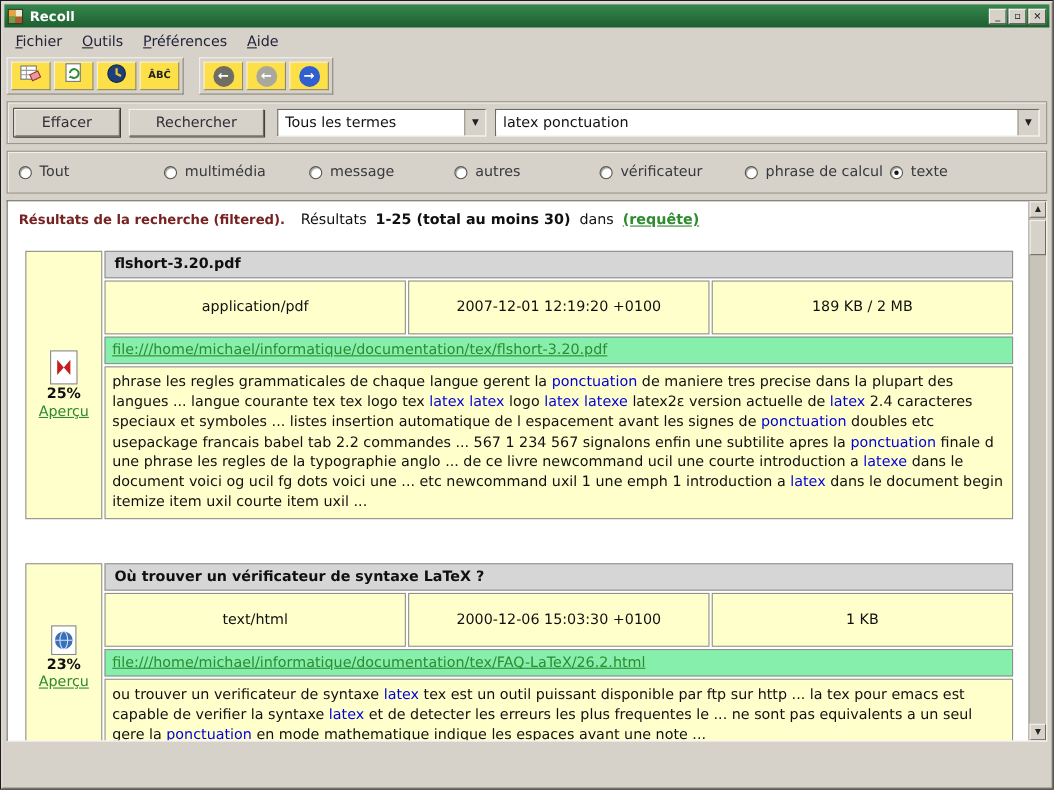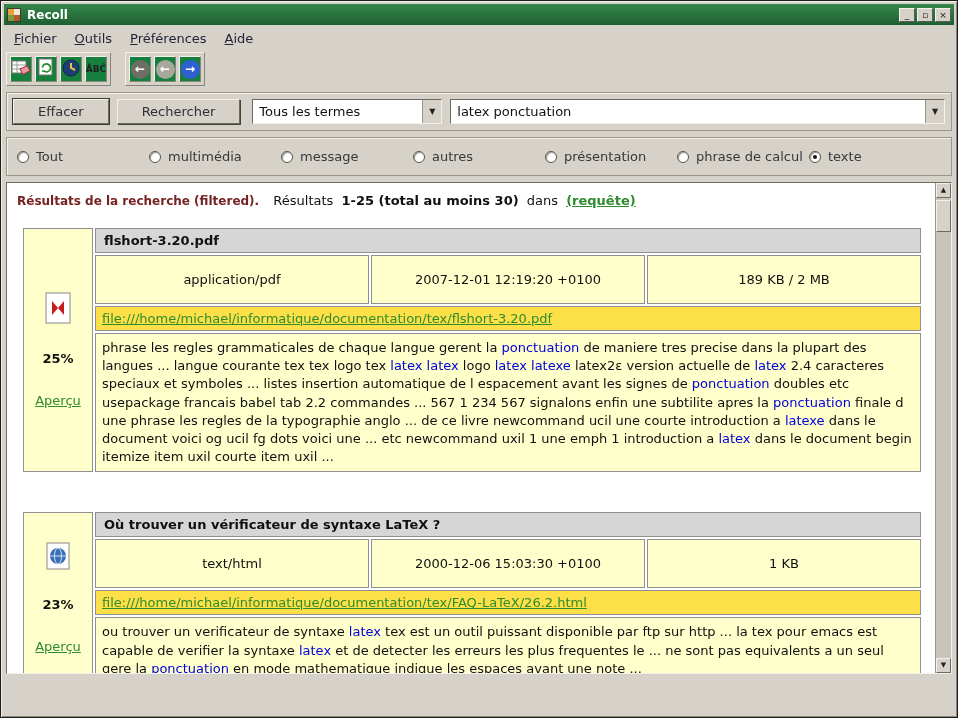--- a/index.html
+++ b/index.html
@@ -42,21 +42,21 @@
   .menu-item { padding: 2px 8px; cursor: default; }
   .accel { text-decoration: underline; }
 
   
   .toolbar { display: flex; gap: 14px; padding: 1px 2px 4px; }
   .tool-group {
     display: flex; gap: 3px; padding: 3px;
     border: 1px solid; border-color: #f4f1ea #8a8678 #8a8678 #f4f1ea;
   }
   .tool-btn {
-    width: 22px; height: 26px; background: #15803d;
+    width: 36px; height: 26px; background: #fde047;
     border: 1px solid; border-color: #f4f1ea #8a8678 #8a8678 #f4f1ea;
     display: flex; align-items: center; justify-content: center;
   }
   .abc-glyph { font-size: 9px; font-weight: bold; color: #222; letter-spacing: 0; }
   .nav-circle {
     width: 19px; height: 19px; border-radius: 50%;
     color: #fff; font-size: 12px; line-height: 19px; text-align: center; font-weight: bold;
   }
   .nav-dark { background: #6e6e64; }
   .nav-gray { background: #a8a89c; }
@@ -120,35 +120,35 @@
   .results-title-line { margin: 2px 0 4px 2px; }
   .res-title { color: #772222; font-weight: bold; font-size: 12px; margin-right: 10px; }
   .res-summary { font-size: 13px; color: #101010; }
   .res-summary > span, .res-summary > b { margin-right: 4px; }
   .qlink { color: #2e8b2e; font-weight: bold; text-decoration: underline; cursor: pointer; }
 
   .result { display: flex; gap: 2px; margin: 20px 0 0 8px; width: 898px; }
   .result + .result { margin-top: 40px; }
   .left-cell {
     width: 70px; flex: 0 0 70px; border: 1px solid #909090; background: #ffffcc;
-    display: flex; flex-direction: column; align-items: center; justify-content: center; gap: 27px;
+    display: flex; flex-direction: column; align-items: center; justify-content: center; gap: 1px;
   }
   .percent { font-weight: bold; color: #101010; }
   .preview-link { color: #2e8b2e; text-decoration: underline; cursor: pointer; }
   .rt { flex: 1; display: flex; flex-direction: column; gap: 2px; }
   .rt-header {
     border: 1px solid #909090; background: #d6d6d6; color: #101010;
     font-weight: bold; padding: 4px 8px;
   }
   .rt-meta { display: flex; gap: 2px; }
   .rt-meta .cell {
     flex: 1; border: 1px solid #909090; background: #ffffcc;
     text-align: center; padding: 16px 4px; color: #101010;
   }
-  .rt-url { border: 1px solid #909090; background: #fde047; padding: 4px 6px; }
+  .rt-url { border: 1px solid #909090; background: #86efac; padding: 4px 6px; }
   .url-link { color: #2e8b2e; text-decoration: underline; cursor: pointer; }
   .rt-abstract {
     border: 1px solid #909090; background: #ffffcc;
     padding: 5px 6px; line-height: 1.4; color: #101010;
   }
   .hl { color: #0000d8; }
 
   
   .scrollbar {
     position: absolute; top: 0; right: 0; bottom: 0; width: 16px;
@@ -265,21 +265,21 @@
     <span class="filter">
         <span class="radio"></span>
         <span>message</span>
       </span>
     <span class="filter">
         <span class="radio"></span>
         <span>autres</span>
       </span>
     <span class="filter">
         <span class="radio"></span>
-        <span>présentation</span>
+        <span>vérificateur</span>
       </span>
     <span class="filter">
         <span class="radio"></span>
         <span>phrase de calcul</span>
       </span>
     <span class="filter">
         <span class="radio checked"></span>
         <span>texte</span>
       </span>
   </div>

